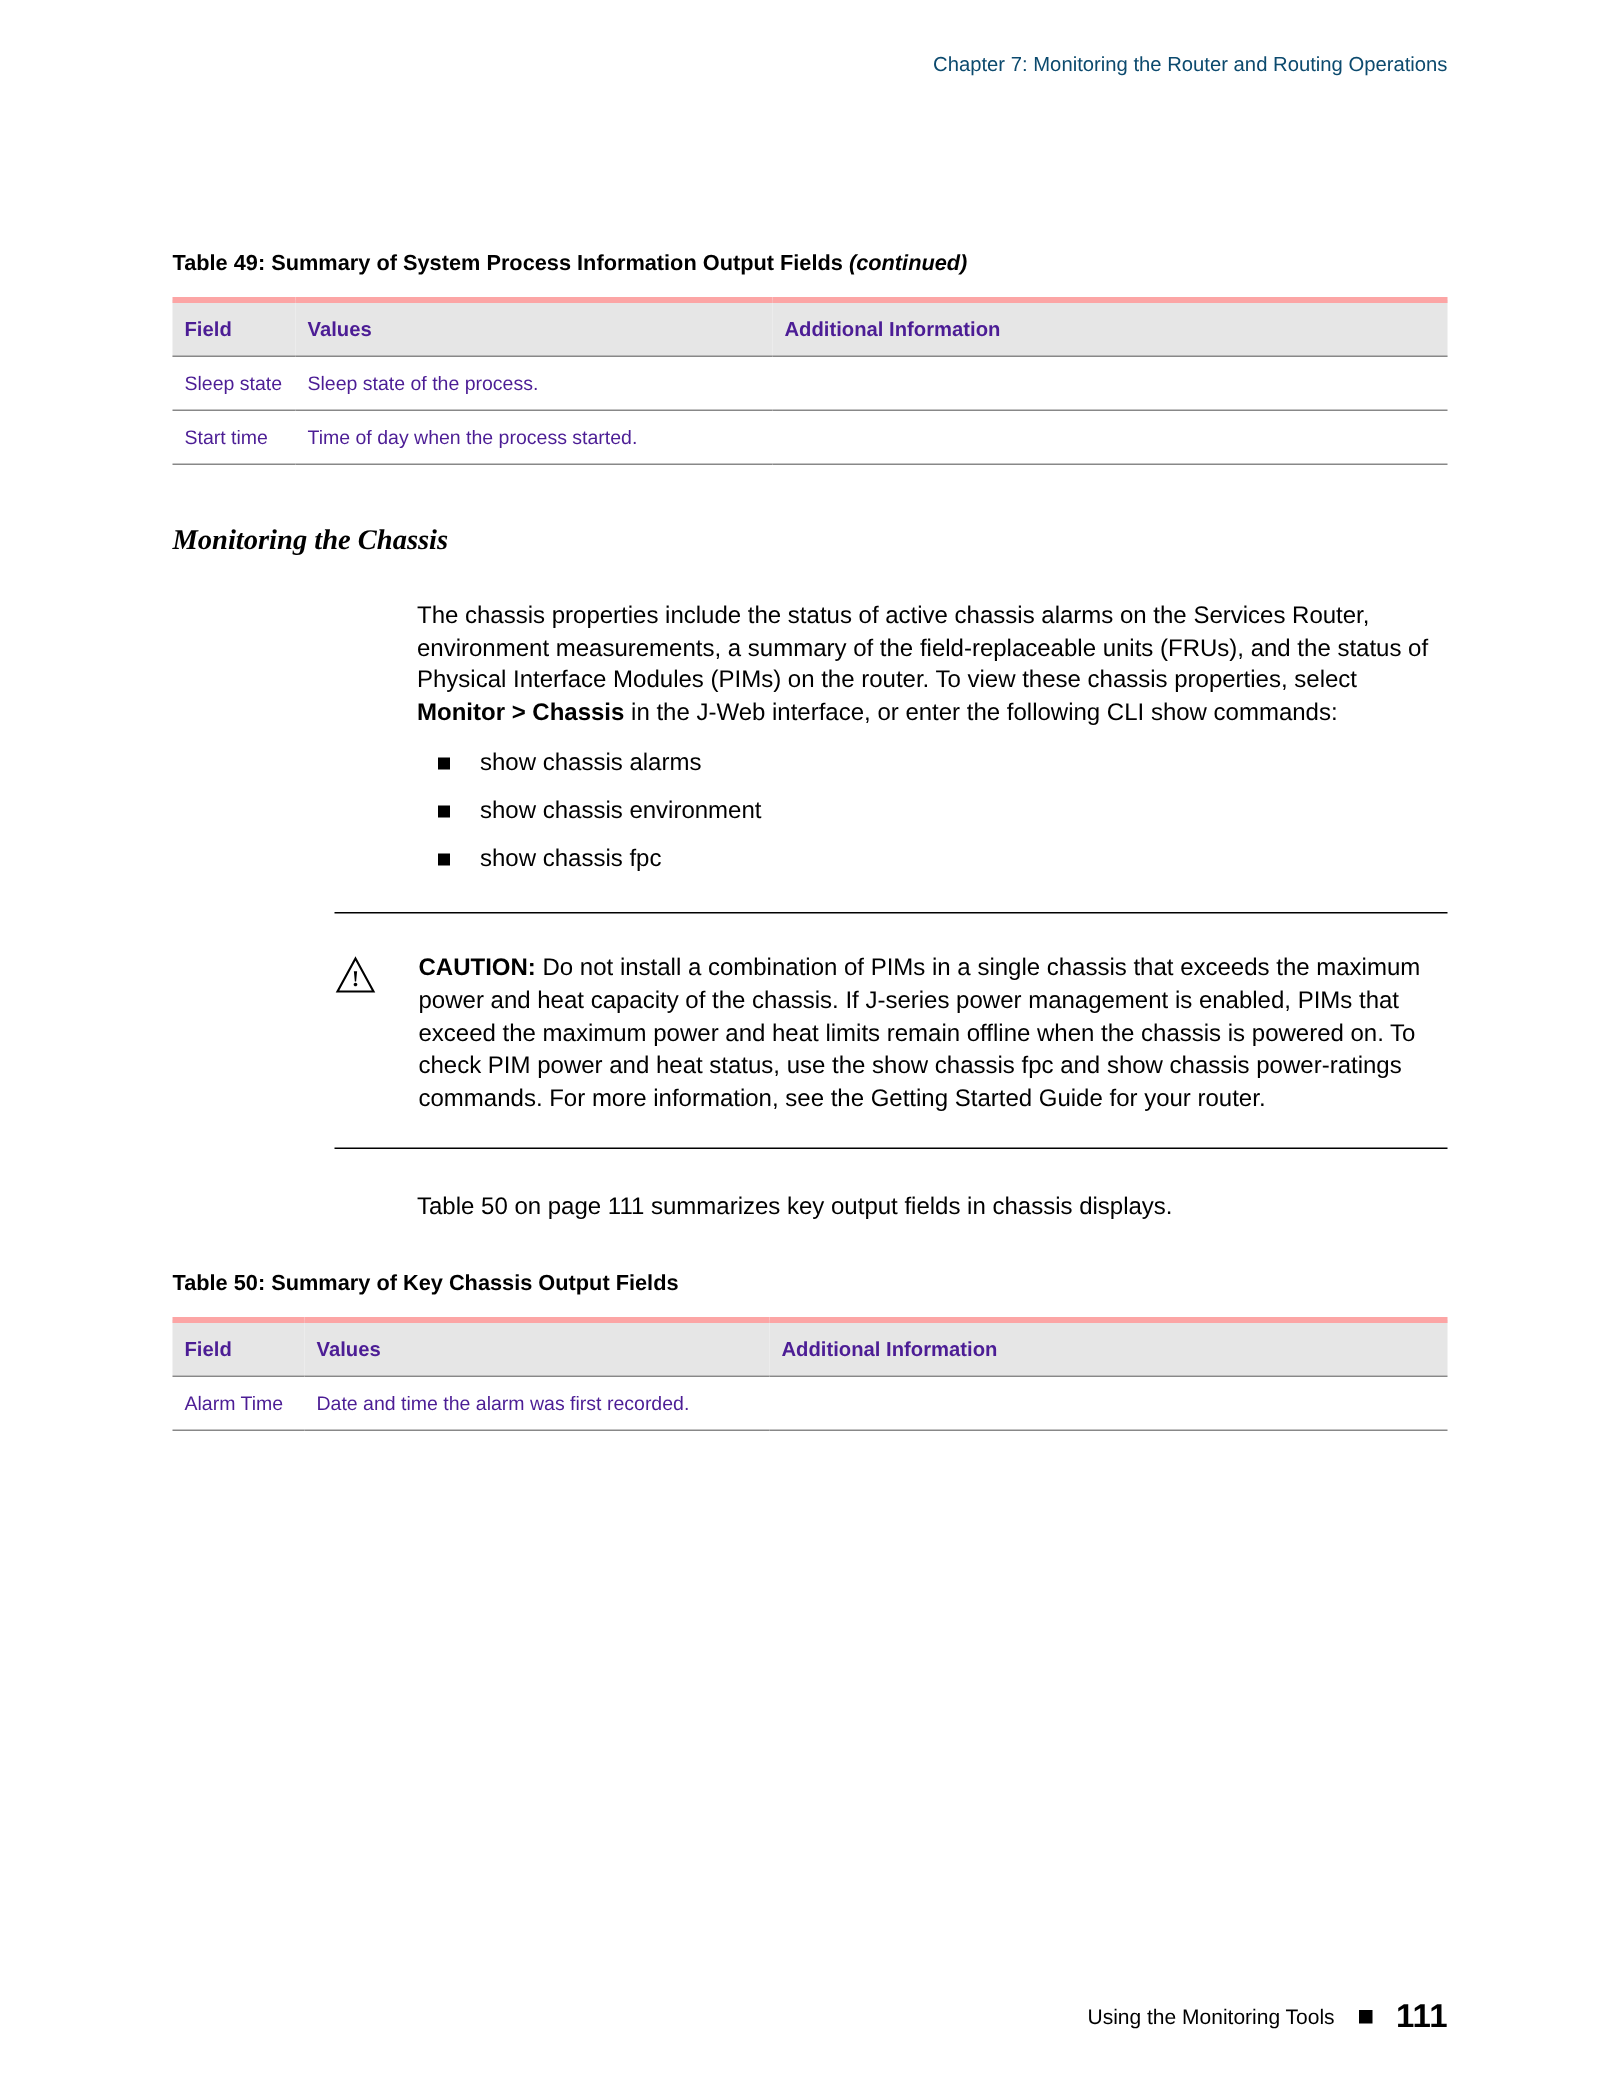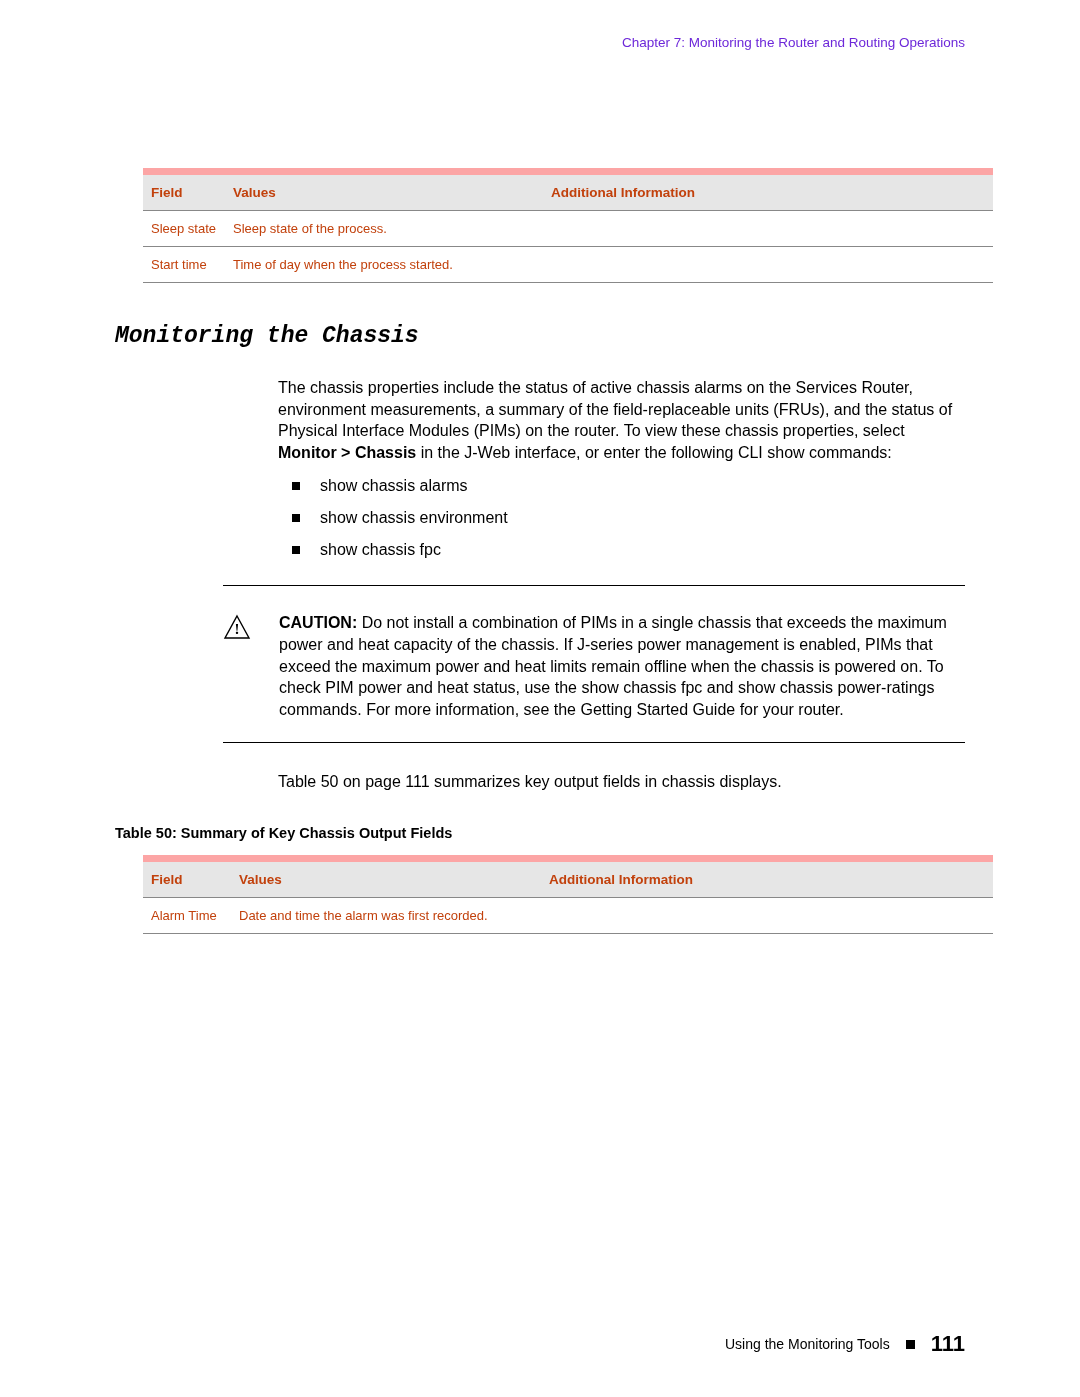--- a/index.html
+++ b/index.html
@@ -11,43 +11,42 @@
     color: #000;
     position: relative;
   }
   .page {
     padding: 35px 115px 0 115px;
   }
   .chapter-header {
     text-align: right;
     font-family: Verdana, Arial, sans-serif;
     font-size: 13.5px;
-    color: #6d28d9;
+    color: #0c4a6e;
     margin-bottom: 118px;
   }
   .table-caption {
     font-family: Arial, Helvetica, sans-serif;
     font-weight: bold;
     font-size: 14.5px;
     margin-bottom: 14px;
   }
   .table-caption .cont {
     font-weight: bold;
     font-style: italic;
   }
   table.data {
     width: 100%;
     border-collapse: collapse;
     font-family: Verdana, Arial, sans-serif;
     font-size: 14.5px;
-    color: #c2410c;
+    color: #4c1d95;
     margin-bottom: 40px;
-    border-top: 7px solid #fca5a5;
+    border-top: 4px solid #fca5a5;
     border-bottom: 1px solid #888;
-    margin-left: 28px;
   }
   table.data thead th {
     background: #e6e6e6;
     text-align: left;
     font-family: Arial, Helvetica, sans-serif;
     font-weight: bold;
     font-size: 13.5px;
     padding: 10px 8px 10px 8px;
   }
   table.data thead th.c1 { width: 82px; }
@@ -63,24 +62,24 @@
     font-family: Verdana, Arial, sans-serif;
   }
   table.data tbody tr.section td {
     font-family: Arial, Helvetica, sans-serif;
     font-weight: bold;
     font-size: 14px;
     padding-top: 10px;
     padding-bottom: 8px;
   }
   .section-heading {
-    font-family: Liberation Mono, monospace;
+    font-family: Liberation Serif, serif;
     font-weight: bold;
     font-style: italic;
-    font-size: 23px;
+    font-size: 19px;
     margin: 2px 0 28px 0;
   }
   .body-block {
     margin-left: 163px;
   }
   .para {
     font-family: Verdana, Arial, sans-serif;
     font-size: 16px;
     line-height: 1.35;
     margin-bottom: 14px;
@@ -155,20 +154,23 @@
   table.data2 thead th.c1b { width: 88px; }
   table.data2 thead th.c2b { width: 310px; }
 </style>
 </head>
 <body>
 
 <div class="page">
 
   <div class="chapter-header">Chapter 7: Monitoring the Router and Routing Operations</div>
 
+  <div class="table-caption">
+    <span>Table 49: Summary of System Process Information Output Fields </span><span class="cont">(continued)</span>
+  </div>
 
   <table class="data">
     <thead>
       <tr>
         <th class="c1">Field</th>
         <th class="c2">Values</th>
         <th>Additional Information</th>
       </tr>
     </thead>
     <tbody>

